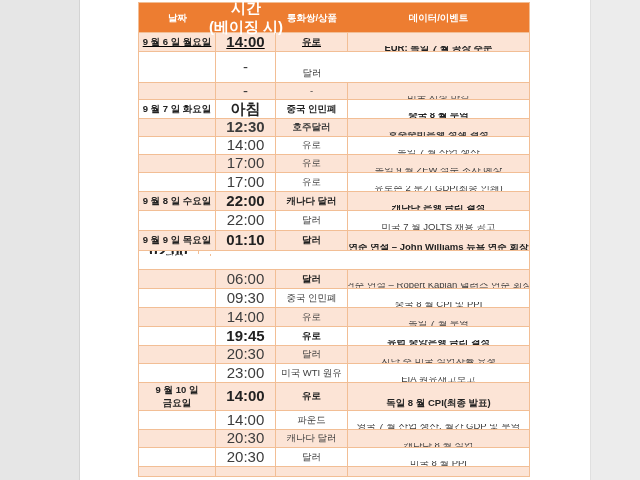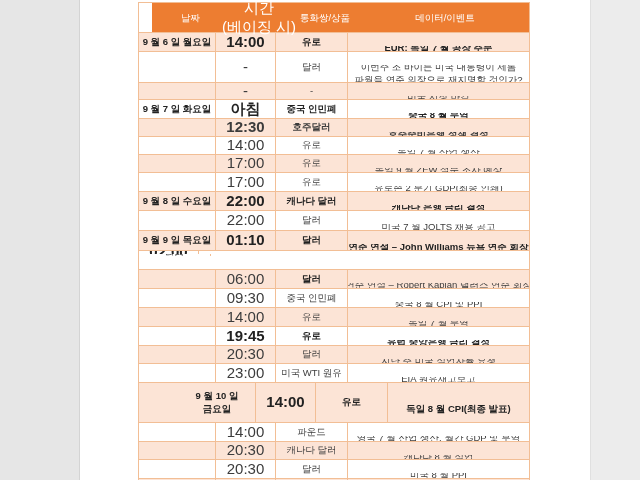--- a/index.html
+++ b/index.html
@@ -22,21 +22,21 @@
   .gutter-right{
     position:absolute;left:590px;top:0;width:50px;height:480px;
     background:#ececec;border-left:1px solid #e0e0e0;
   }
   .calendar-table{
     position:absolute;left:138px;top:2px;width:392px;
     border:1px solid var(--border);background:#fff;
   }
   .thead{
     display:flex;height:29px;background:var(--orange);color:#fff;
-    font-weight:normal;font-size:9.5px;margin-left:13px;
+    font-weight:bold;font-size:9.5px;
   }
   .th{
     display:flex;align-items:center;justify-content:center;text-align:center;
     white-space:pre;line-height:1.25;
   }
   .tr{
     display:flex;border-top:1px solid var(--border);
   }
   .tr.peach{background:var(--peach);}
   .tr.white{background:#ffffff;}
@@ -60,32 +60,30 @@
 
 <div class="calendar-table">
   <div class="thead">
     <div class="th c-date">날짜</div>
     <div class="th c-time">시간
 (베이징 시)</div>
     <div class="th c-cur">통화쌍/상품</div>
     <div class="th c-event">데이터/이벤트</div>
   </div>
   <div id="rows">
-      <div class="tr peach" style="height: 19px;">
+      <div class="tr peach" style="height: 19px; text-decoration: underline;">
         <div class="td c-date b">9 월 6 일 월요일</div>
         <div class="td c-time b">14:00</div>
         <div class="td c-cur b">유로</div>
         <div class="td c-event b">EUR: 독일 7 월 공장 주문</div>
       </div>
       <div class="tr white" style="height: 31px;">
         <div class="td c-date"></div>
         <div class="td c-time">-</div>
         <div class="td c-cur">달러</div>
-        <div class="td c-event">이번주 조 바이든 미국 대통령이 제롬
-파월을 연준 의장으로 재지명할 것인가?</div>
       </div>
       <div class="tr peach" style="height: 17px;">
         <div class="td c-date"></div>
         <div class="td c-time">-</div>
         <div class="td c-cur">-</div>
         <div class="td c-event">미국 시장 마감</div>
       </div>
       <div class="tr white" style="height: 19px;">
         <div class="td c-date b">9 월 7 일 화요일</div>
         <div class="td c-time b">아침</div>
@@ -169,21 +167,21 @@
         <div class="td c-time">20:30</div>
         <div class="td c-cur">달러</div>
         <div class="td c-event">지난 주 미국 실업자율 요청</div>
       </div>
       <div class="tr white" style="height: 19px; justify-content: center;">
         <div class="td c-date"></div>
         <div class="td c-time">23:00</div>
         <div class="td c-cur">미국 WTI 원유</div>
         <div class="td c-event">EIA 원유재고보고</div>
       </div>
-      <div class="tr peach" style="height: 40px; padding-left: 40px;">
+      <div class="tr peach" style="height: 28px;">
         <div class="td c-date b">9 월 10 일
 금요일</div>
         <div class="td c-time b">14:00</div>
         <div class="td c-cur b">유로</div>
         <div class="td c-event b">독일 8 월 CPI(최종 발표)</div>
       </div>
       <div class="tr white" style="height: 19px;">
         <div class="td c-date"></div>
         <div class="td c-time">14:00</div>
         <div class="td c-cur">파운드</div>

